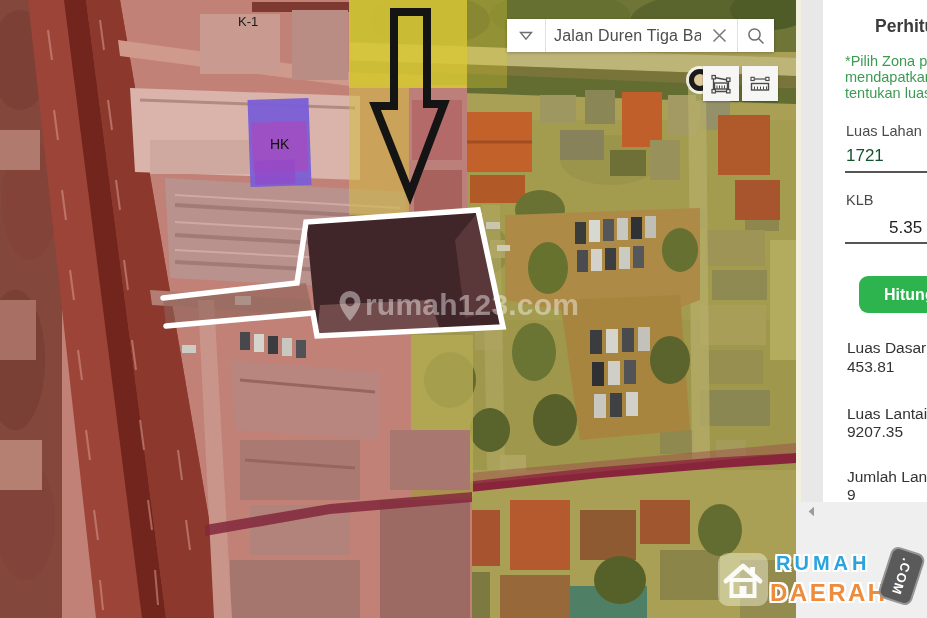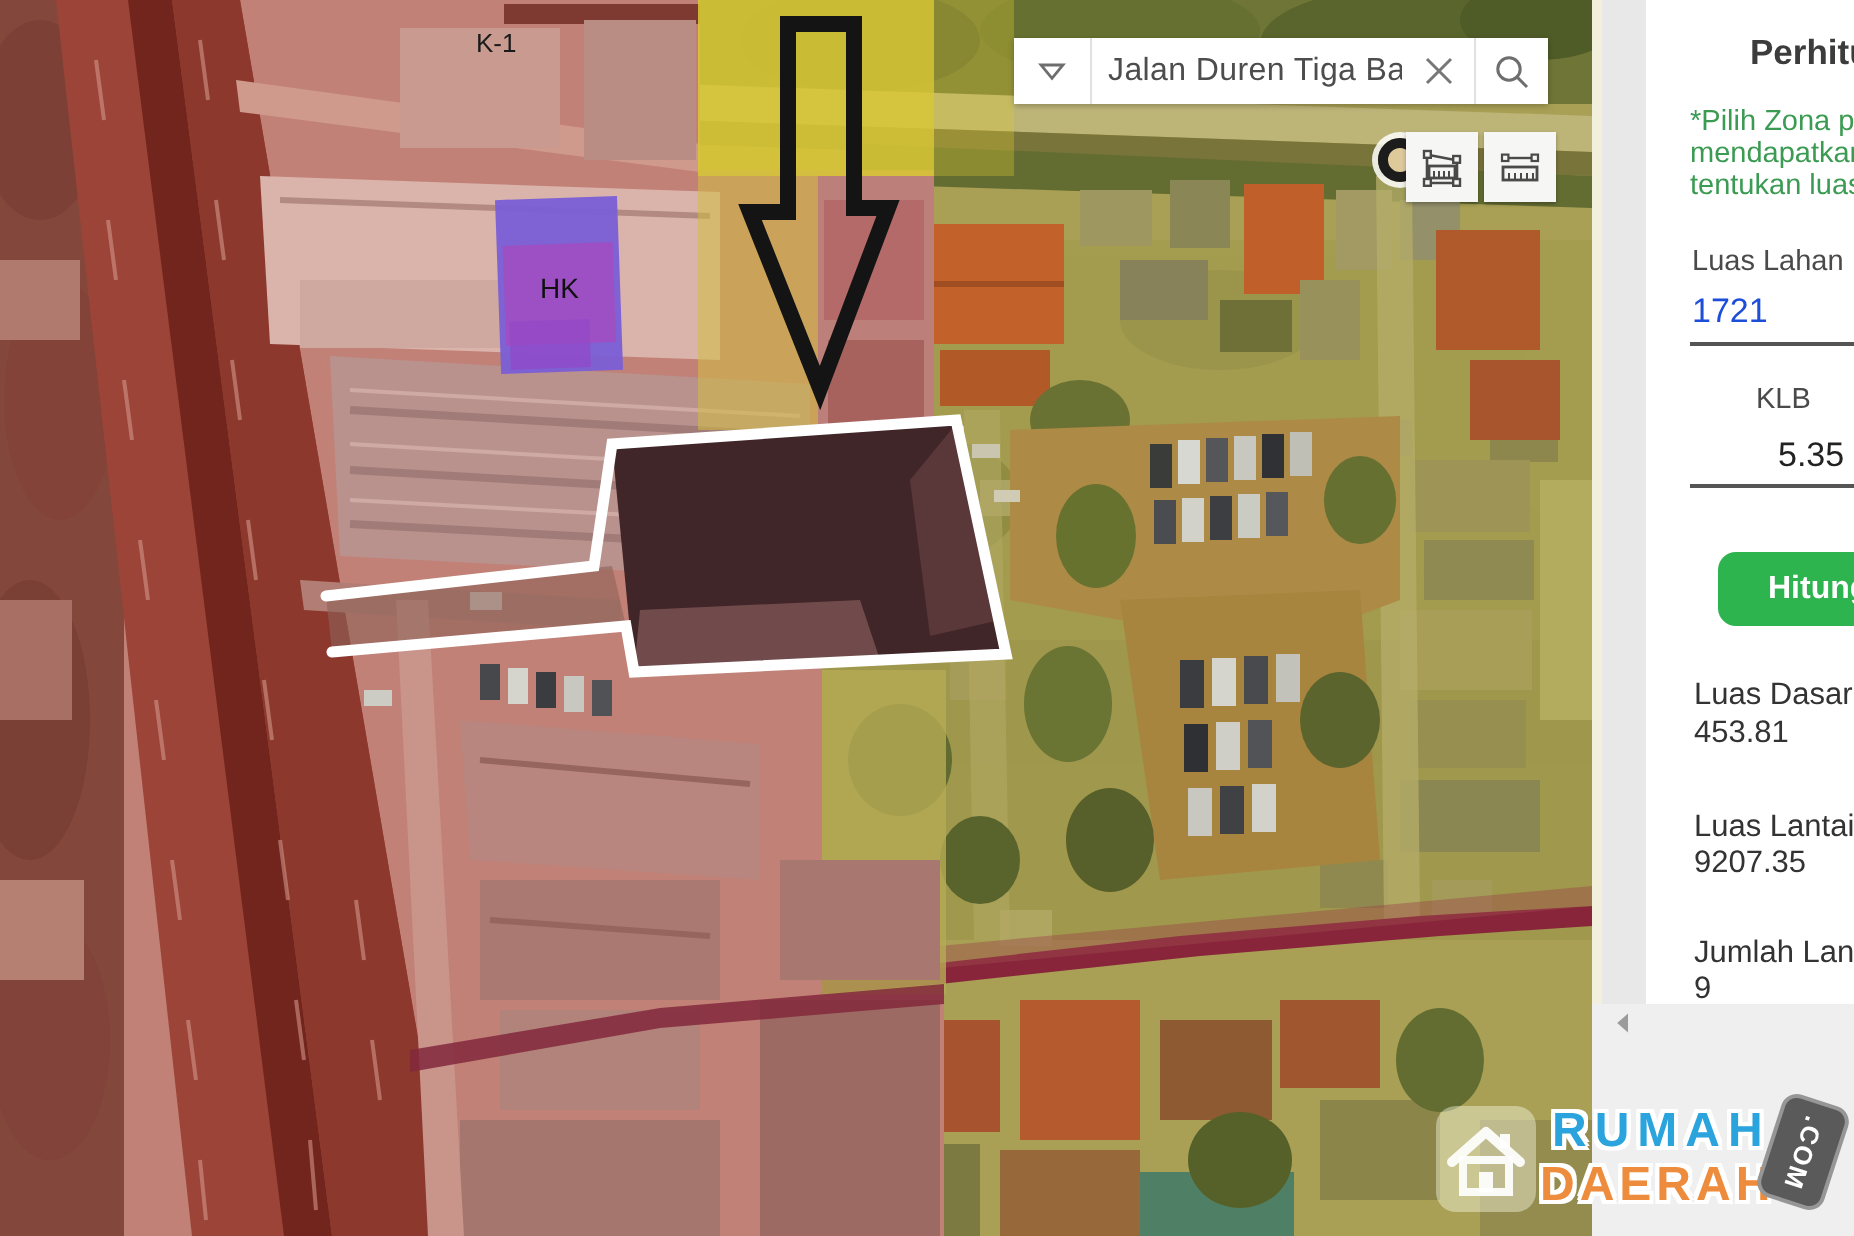--- a/index.html
+++ b/index.html
@@ -327,25 +327,25 @@
   <div class="abs" style="left:801px;top:0;width:23px;height:502px;background:#e8e8e8;"></div>
 
   <div class="abs" style="left:823px;top:0;width:104px;height:502px;background:#fff;">
 
     <div class="abs" style="left:52px;top:16px;font-size:17.5px;font-weight:bold;color:#3c3c3c;white-space:nowrap;">Perhitungan</div>
 
     <div class="abs" style="left:22px;top:53px;font-size:14.5px;line-height:16.2px;color:#3c9b53;white-space:nowrap;">*Pilih Zona pada peta untuk<br>mendapatkan nilai KLB dan<br>tentukan luas lahan Anda</div>
 
     <div class="abs" style="left:23px;top:123px;font-size:14.5px;color:#4a4a4a;white-space:nowrap;">Luas Lahan</div>
 
-    <div class="abs" style="left:23px;top:146px;font-size:17px;color:#1d4ed8;white-space:nowrap;">1721</div>
+    <div class="abs" style="left:23px;top:146px;font-size:17px;color:#14532d;white-space:nowrap;">1721</div>
 
     <div class="abs" style="left:22px;top:171px;width:110px;height:1.6px;background:#555;"></div>
 
-    <div class="abs" style="left:23px;top:192px;font-size:14.5px;color:#4a4a4a;white-space:nowrap;margin-left:32px;">KLB</div>
+    <div class="abs" style="left:23px;top:192px;font-size:14.5px;color:#4a4a4a;white-space:nowrap;">KLB</div>
 
     <div class="abs" style="left:23px;top:218px;font-size:17px;color:#222;white-space:nowrap;margin-left:43px;">5.35</div>
 
     <div class="abs" style="left:22px;top:242px;width:110px;height:1.6px;background:#555;"></div>
 
     <div class="abs" style="left:36px;top:276px;width:110px;height:37px;background:#2eb44f;border-radius:9px;color:#fff;font-weight:bold;font-size:16px;display:flex;align-items:center;padding-left:25px;box-sizing:border-box;">Hitung</div>
 
     <div class="abs" style="left:24px;top:339px;font-size:15.5px;color:#333;white-space:nowrap;">Luas Dasar Bangunan</div>
 
     <div class="abs" style="left:24px;top:358px;font-size:15.5px;color:#333;white-space:nowrap;">453.81</div>
@@ -359,31 +359,37 @@
     <div class="abs" style="left:24px;top:486px;font-size:15.5px;color:#333;white-space:nowrap;">9</div>
   </div>
 
   <div class="abs" style="left:796px;top:502px;width:131px;height:19px;background:#efefef;">
 
     <svg class="abs" style="left:11px;top:4px;" width="8" height="11" viewBox="0 0 8 11">
         <path d="M7 0.8 L1.6 5.5 L7 10.2 Z" fill="#9b9b9b"></path>
       </svg>
   </div>
 
+  <div class="abs" style="left:336px;top:287px;width:300px;height:42px;opacity:.42;color:#fff;">
+    <svg width="300" height="42" viewBox="0 0 300 42">
+      <path d="M14 4 a10.5 10.5 0 0 1 10.5 10.5 c0 7.5 -10.5 19.5 -10.5 19.5 s-10.5 -12 -10.5 -19.5 A10.5 10.5 0 0 1 14 4 Z M14 10.2 a4.6 4.6 0 1 0 0 9.2 a4.6 4.6 0 0 0 0 -9.2 Z" fill="#fff"></path>
+      <text x="29" y="28" font-size="30" font-weight="bold" fill="#fff" letter-spacing="0.2" font-family="Liberation Sans,sans-serif">rumah123.com</text>
+    </svg>
+  </div>
 
   <div class="abs" style="left:718px;top:553px;width:50px;height:53px;background:rgba(250,252,230,.42);border-radius:10px;">
     <svg width="50" height="53" viewBox="0 0 50 53">
       <path d="M8 28 L25 13 L42 28" fill="none" stroke="rgba(255,255,255,.92)" stroke-width="5" stroke-linecap="round" stroke-linejoin="round"></path>
       <rect x="13.5" y="27" width="23" height="16" fill="none" stroke="rgba(255,255,255,.92)" stroke-width="4"></rect>
       <rect x="32" y="14" width="5" height="7" fill="rgba(255,255,255,.92)"></rect>
       <rect x="21.5" y="33" width="7" height="10" fill="rgba(255,255,255,.92)"></rect>
     </svg>
   </div>
 
-  <div class="abs" style="left:776px;top:552px;font-size:24px;font-weight:bold;letter-spacing:4px;color:#2ba4de;text-shadow:-2px -2px 0 #fff,2px -2px 0 #fff,-2px 2px 0 #fff,2px 2px 0 #fff,0 -2px 0 #fff,0 2px 0 #fff,-2px 0 0 #fff,2px 0 0 #fff;white-space:nowrap;">RUMAH</div>
+  <div class="abs" style="left:776px;top:552px;font-size:20px;font-weight:bold;letter-spacing:4px;color:#2ba4de;text-shadow:-2px -2px 0 #fff,2px -2px 0 #fff,-2px 2px 0 #fff,2px 2px 0 #fff,0 -2px 0 #fff,0 2px 0 #fff,-2px 0 0 #fff,2px 0 0 #fff;white-space:nowrap;">RUMAH</div>
 
   <div class="abs" style="left:770px;top:579px;font-size:24px;font-weight:bold;letter-spacing:2.5px;color:#ee8c3d;text-shadow:-2px -2px 0 #fff,2px -2px 0 #fff,-2px 2px 0 #fff,2px 2px 0 #fff,0 -2px 0 #fff,0 2px 0 #fff,-2px 0 0 #fff,2px 0 0 #fff;white-space:nowrap;">DAERAH</div>
 
   <div class="abs" style="left:884px;top:549px;width:31px;height:50px;background:#5a5a5a;border:2.5px solid #969696;border-radius:8px;transform:rotate(18deg);display:flex;align-items:center;justify-content:center;">
     <div style="transform:rotate(90deg);color:#fff;font-weight:bold;font-size:13px;letter-spacing:1px;white-space:nowrap;">.COM</div>
   </div>
 
 </div>
 
 </body></html>

